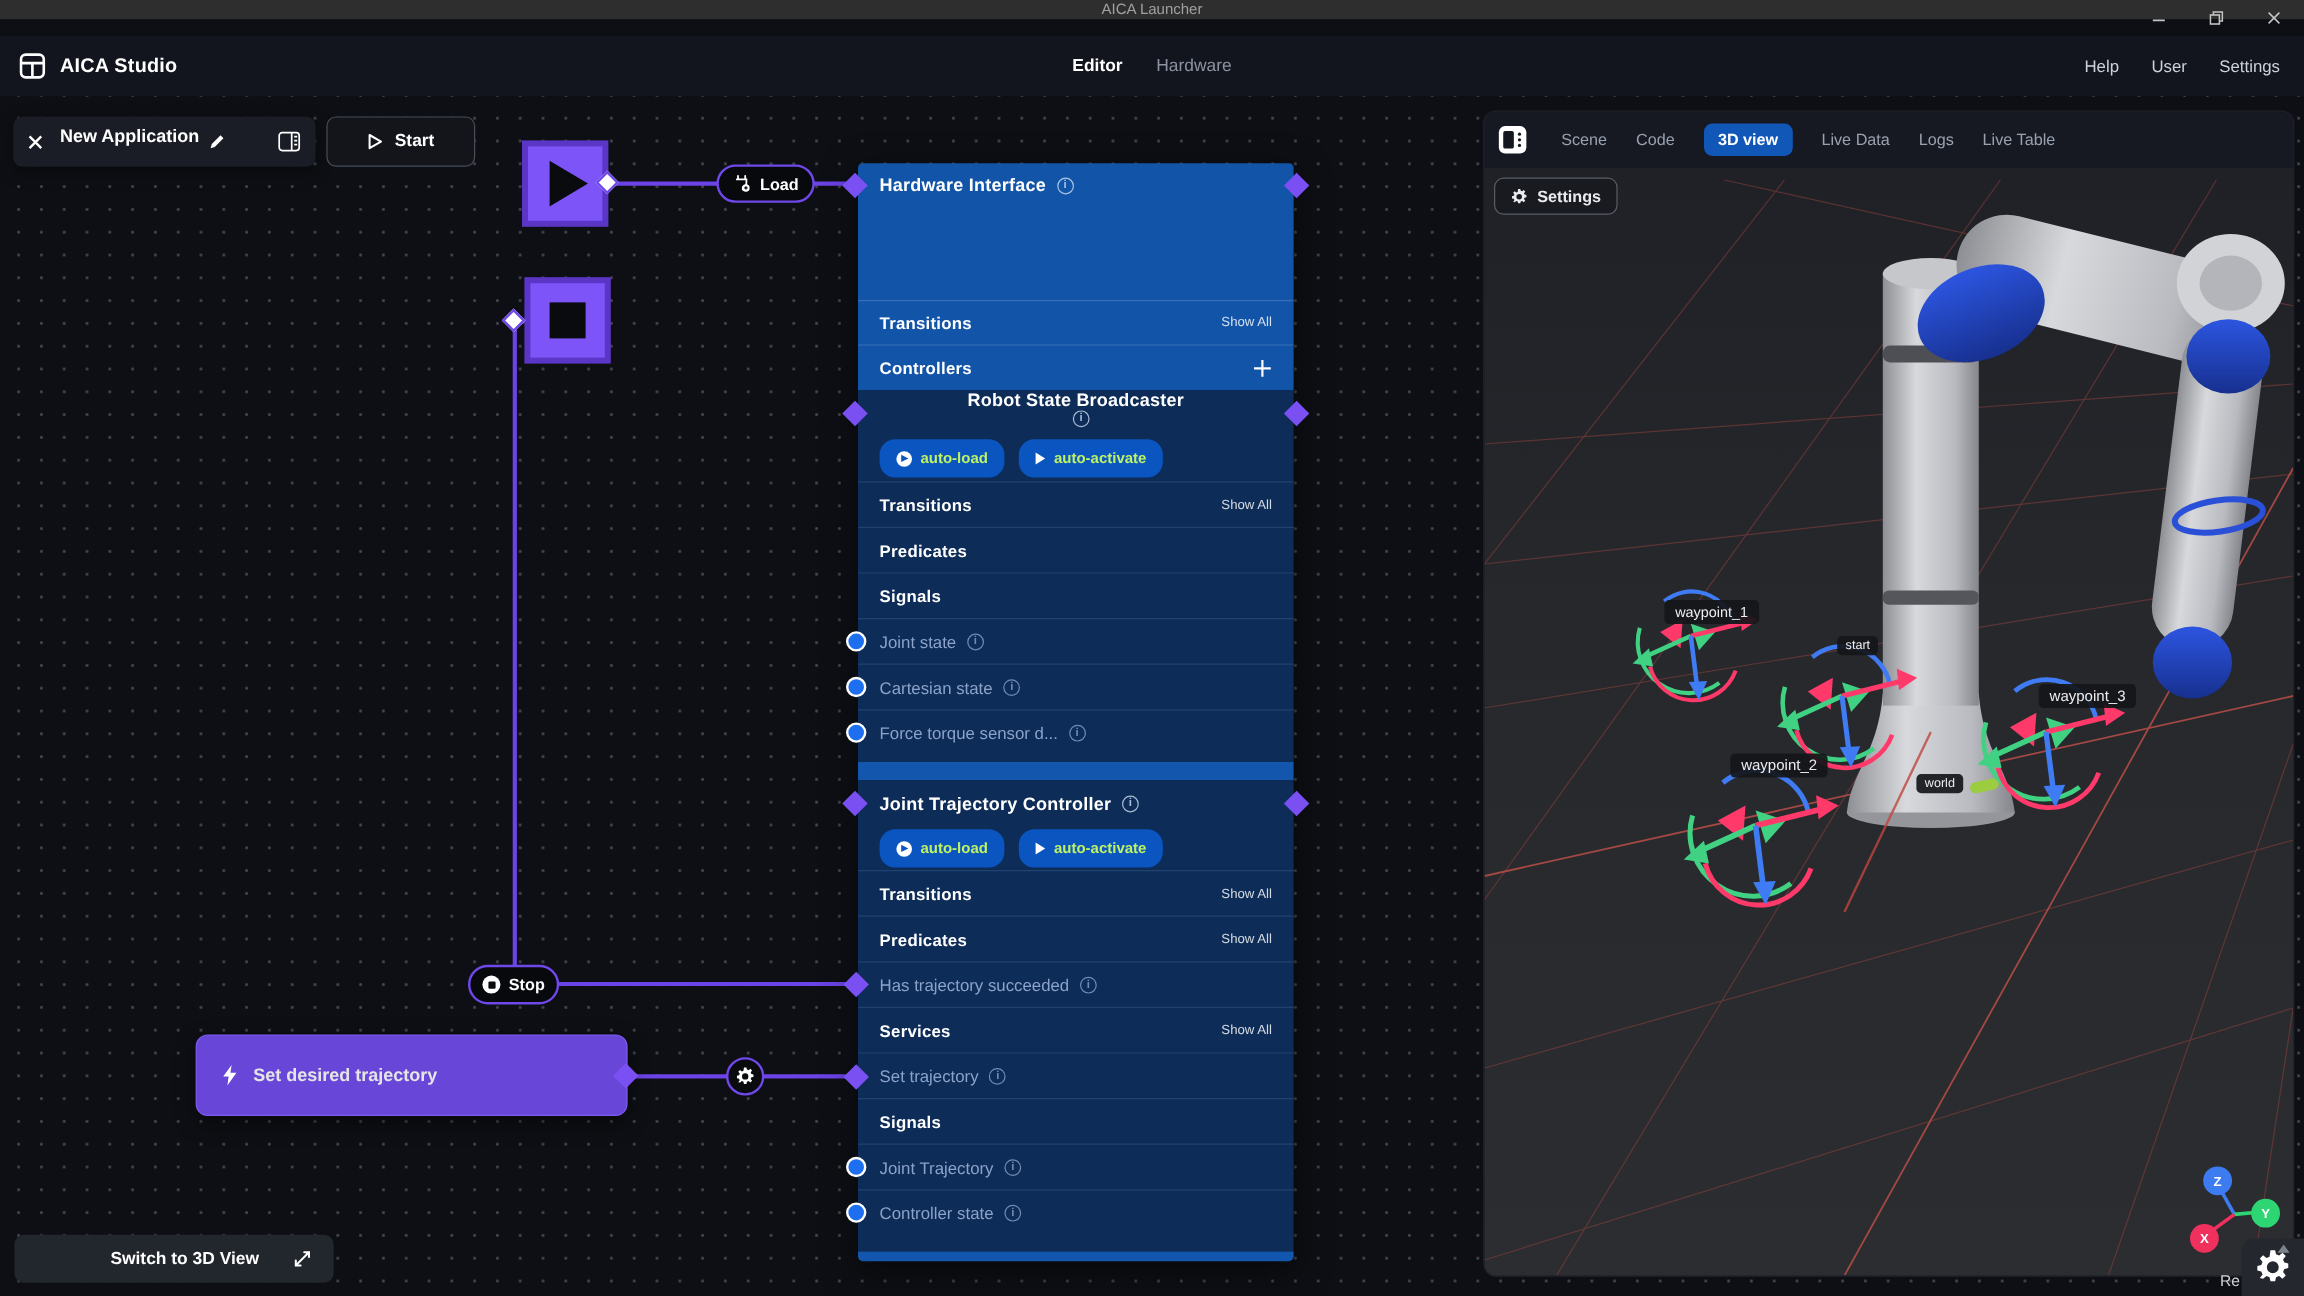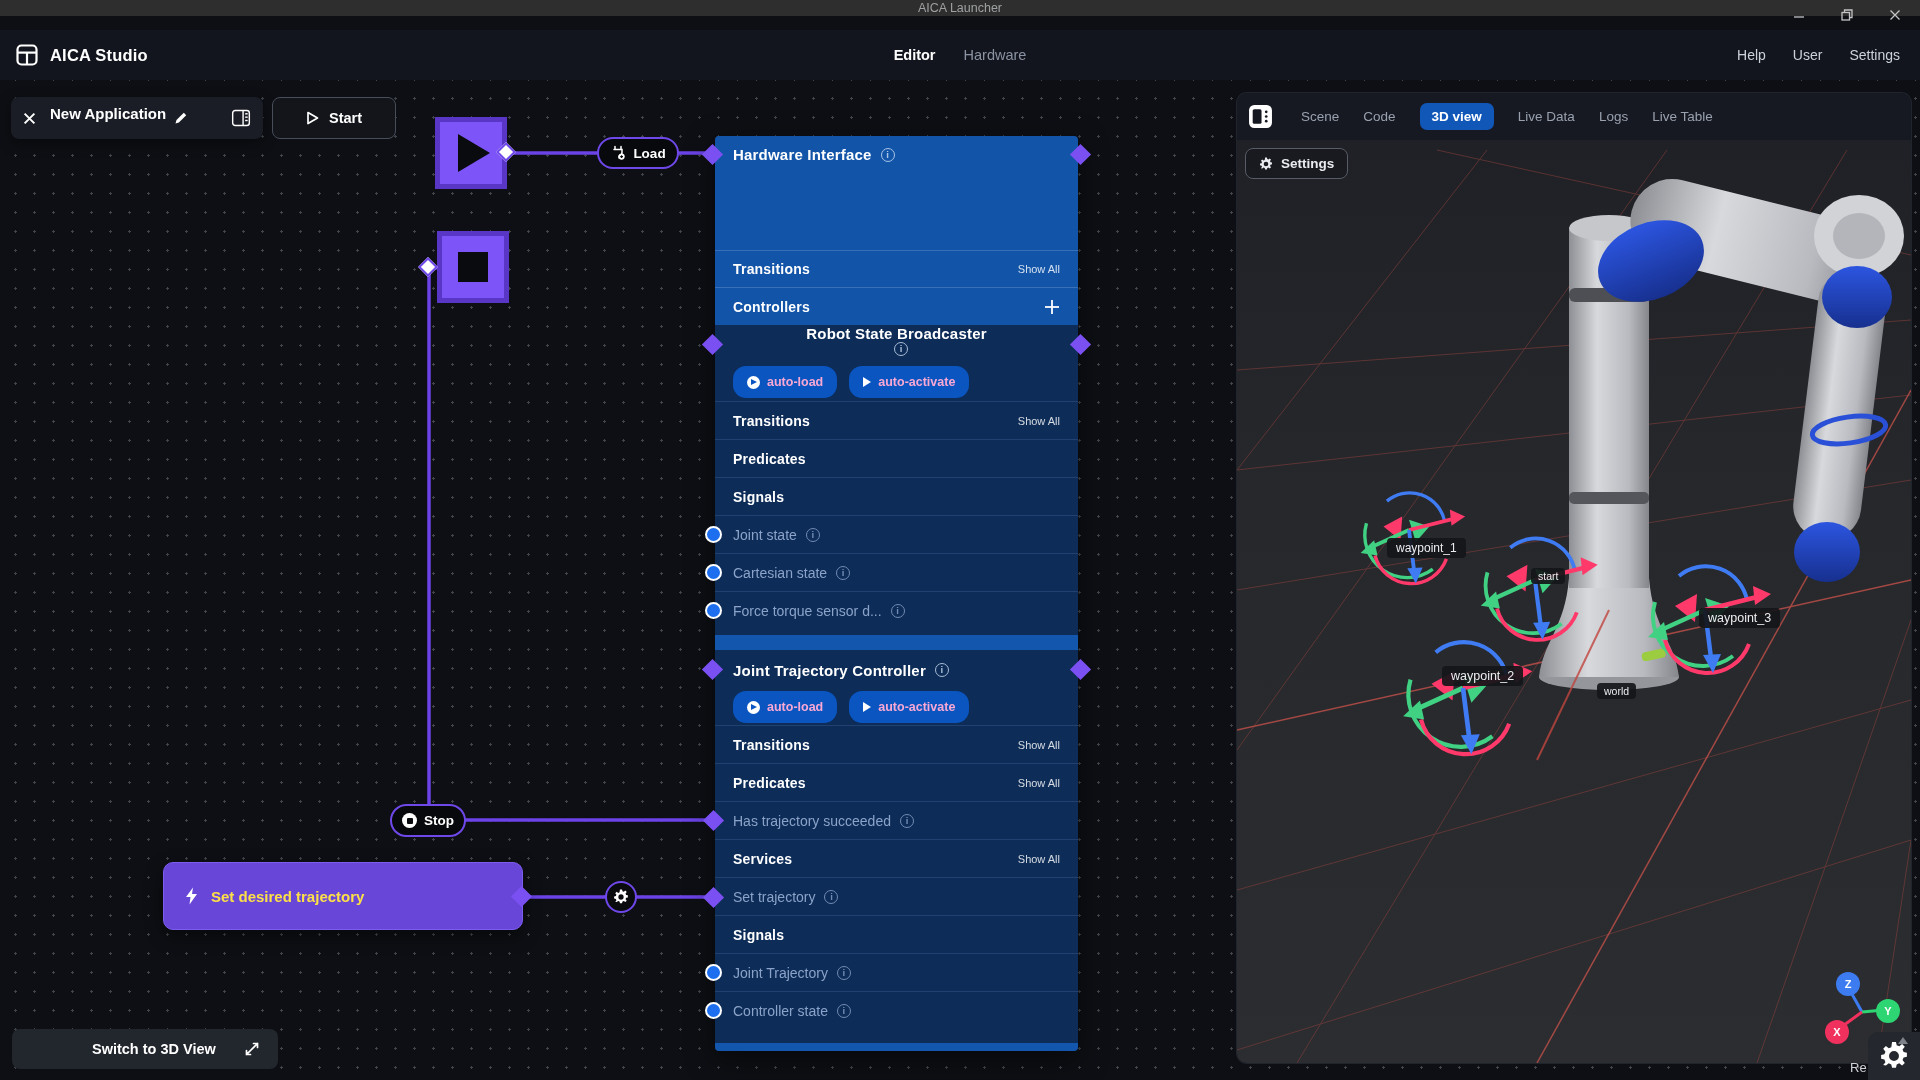--- a/index.html
+++ b/index.html
@@ -48,21 +48,21 @@
   .diamond { position:absolute; transform:rotate(45deg); }
   .d-white { width:14px; height:14px; background:#ffffff; border:2.5px solid #6f48ea; }
   .d-purple { width:15px; height:15px; background:#7b50f2; }
 
   .pill-node { position:absolute; background:#08090d; border:2.5px solid #6f48ea; border-radius:18px;
     display:flex; align-items:center; justify-content:center; gap:7px; color:#fff; font-weight:700; font-size:13.5px; cursor:pointer; }
   .stop-circle { width:15px; height:15px; border-radius:50%; background:#fff; display:flex; align-items:center; justify-content:center; }
   .stop-circle::after { content:""; width:6px; height:6px; background:#0a0b0e; border-radius:1px; }
 
   .event-node { position:absolute; left:163px; top:782px; width:360px; height:68px; background:#6847d8; border:1.5px solid #7d5cf0;
-    border-radius:10px; display:flex; align-items:center; gap:12px; padding:0 20px; color:#fde047; font-size:15px; font-weight:700; cursor:pointer;
+    border-radius:10px; display:flex; align-items:center; gap:12px; padding:0 20px; color:#e5e5e5; font-size:15px; font-weight:700; cursor:pointer;
     box-shadow:0 6px 18px rgba(0,0,0,.45); }
 
   .gear-node { position:absolute; left:605px; top:801px; width:32px; height:32px; border-radius:50%; background:#0a0b0e;
     border:2.5px solid #6f48ea; display:flex; align-items:center; justify-content:center; cursor:pointer; }
 
   .switch-btn { position:absolute; left:12px; top:949px; width:266px; height:40px; background:#22262d; border-radius:8px;
     display:flex; align-items:center; color:#fff; font-size:14.5px; font-weight:700; padding:0 18px; cursor:pointer; }
   .switch-btn span { margin:0 auto 0 62px; }
 
   
@@ -77,39 +77,39 @@
   .b-dark { border-top:1px solid rgba(128,162,220,.18); }
   .card-title { color:#ffffff; font-size:15px; font-weight:700; letter-spacing:.2px;text-align:center; }
   .section-label { color:#fff; font-size:14px; font-weight:700; letter-spacing:.2px; }
   .show-all { margin-left:auto; color:rgba(255,255,255,.82); font-size:11px; cursor:pointer; }
   .muted { color:#8ba3c9; font-size:14px; }
   .badge { background:#9aa5b3; color:#12325e; font-size:10px; font-weight:700; border-radius:9px; padding:2.5px 8px; letter-spacing:.4px; }
   .param-val { color:#fff; font-size:14px; font-weight:600; margin-left:11px; }
   .info { display:inline-block; width:14px; height:14px; border:1.2px solid currentColor; border-radius:50%;
     font-size:9.5px; line-height:12px; text-align:center; font-weight:700; margin-left:9px; opacity:.8; flex:none; }
   .info::after { content:"i"; }
-  .auto-pill { height:32px; border-radius:13px; background:#0a55c0; color:#f9a8d4; font-size:12.5px; font-weight:700;
+  .auto-pill { height:32px; border-radius:13px; background:#0a55c0; color:#bef264; font-size:12.5px; font-weight:700;
     display:flex; align-items:center; justify-content:center; gap:7px; cursor:pointer; padding:0 14px; }
   .play-circle { width:13px; height:13px; background:#fff; border-radius:50%; display:flex; align-items:center; justify-content:center; }
   .play-circle::after { content:""; width:0; height:0; border-left:6px solid #0a55c0; border-top:3.5px solid transparent; border-bottom:3.5px solid transparent; margin-left:1px; }
   .play-tri { width:0; height:0; border-left:8px solid #fff; border-top:5px solid transparent; border-bottom:5px solid transparent; }
   .port { position:absolute; left:-10px; width:17px; height:17px; border-radius:50%; background:#1d6ff0; border:2.5px solid #fff; }
   .plus-icon { margin-left:auto; cursor:pointer; display:flex; }
 
   
   .panel { position:absolute; left:1237px; top:93px; width:674px; height:970px; border-radius:10px; overflow:hidden;
     background:#161922; box-shadow:0 0 0 1px rgba(70,76,90,.35); }
   .tabstrip { position:absolute; left:0; top:0; right:0; height:47px; display:flex; align-items:center; gap:24px; padding:13px 11px; background:#161922; }
   .ptab { color:#99a1af; font-size:13.5px; cursor:pointer; }
   .ptab.active { background:#1157b8; color:#fff; font-weight:700; border-radius:7px; padding:6px 12px; }
   .viewport { position:absolute; left:0; top:47px; right:0; bottom:0; background:linear-gradient(180deg,#1f2126 0%,#26282c 40%,#2b2d31 100%); }
   .settings-btn { position:absolute; left:8px; top:8px; height:31px; border:1px solid #575c66; border-radius:8px;
     background:rgba(20,22,27,.55); color:#e9ebef; font-size:13.5px; font-weight:700; display:flex; align-items:center; gap:8px; padding:0 13px; cursor:pointer; z-index:5; }
   .marker { position:absolute; background:rgba(20,22,25,.92); color:#ededf0; border-radius:4px; padding:3px 9px;
-    font-size:12.5px; font-weight:500; z-index:4; white-space:nowrap;margin-top:38px; }
+    font-size:12.5px; font-weight:500; z-index:4; white-space:nowrap; }
   .marker.small { font-size:10.5px; padding:2px 7px; }
   .corner-gear { position:absolute; left:1868px; top:1032px; width:52px; height:48px; background:#24272d; border-radius:10px 0 0 0;
     display:flex; align-items:center; justify-content:center; z-index:6; cursor:pointer; }
   .corner-tri { position:absolute; left:1898px; top:1037px; width:0; height:0; border-left:5px solid transparent; border-right:5px solid transparent;
     border-bottom:7px solid #7e838b; z-index:7; }
   .partial-text { position:absolute; left:1850px; top:1060px; color:#cfd2d6; font-size:13px; z-index:5; }
 </style>
 </head>
 <body>
 

